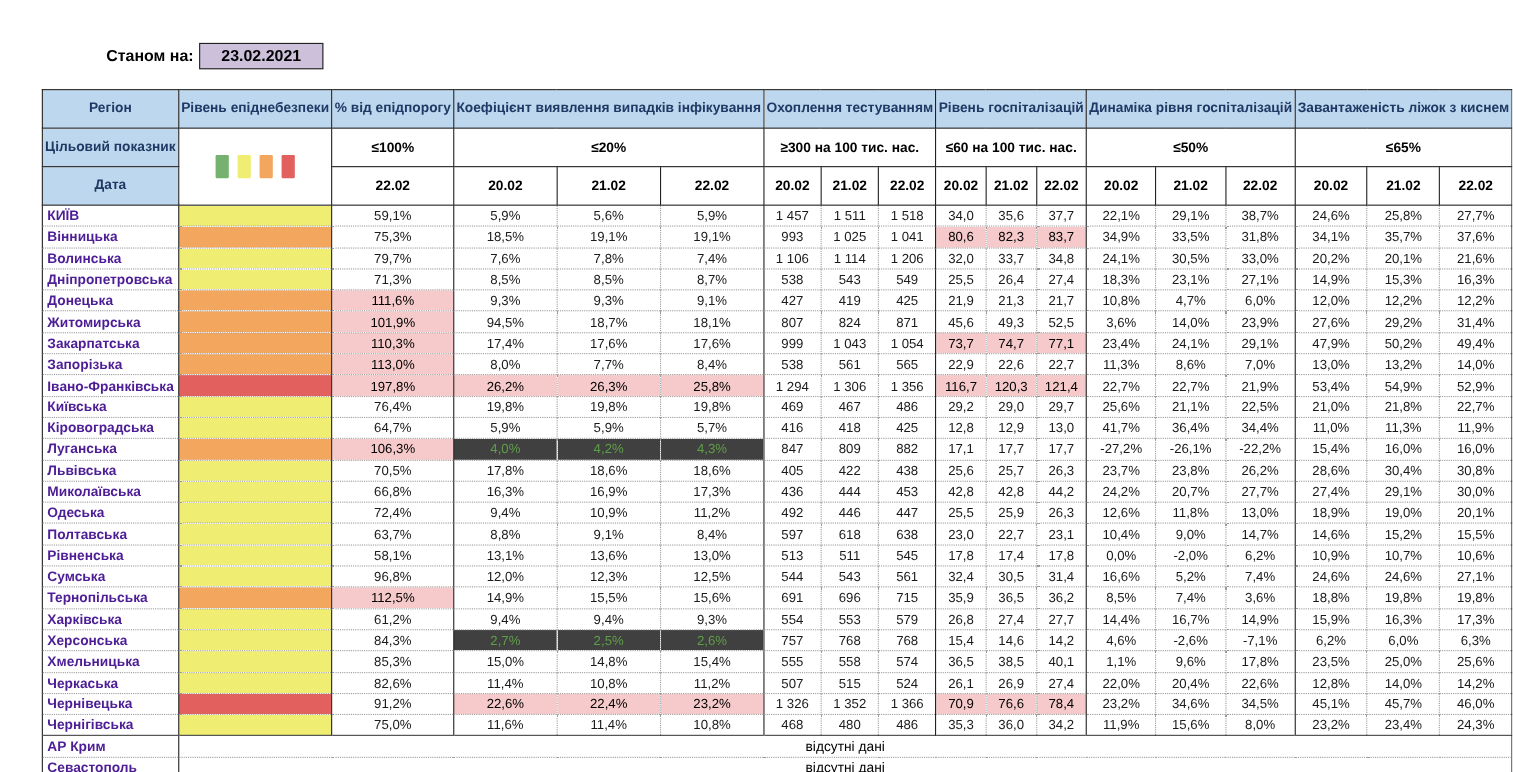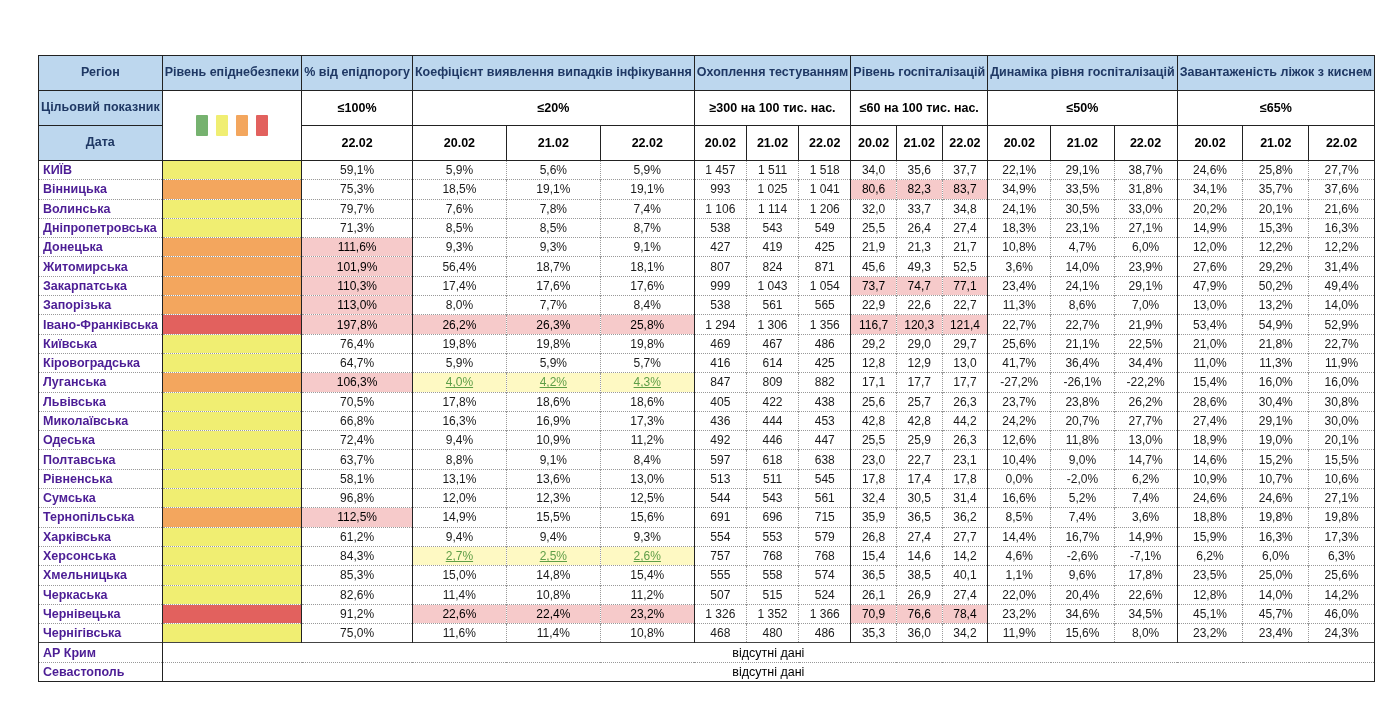--- a/index.html
+++ b/index.html
@@ -28,30 +28,34 @@
   
   tbody td {height:18.3px;}
   td.region {text-align:left; font-weight:bold; font-size:12.5px; padding-left:4px; color:#4c1d95;
              border-left:1.6px solid #222; border-right:1.6px solid #222;}
   td.gl {border-left:1.6px solid #222;}
   td.gr {border-right:1.6px solid #222;text-align:center;}
   .lvl-yellow {background:#F0EE72;}
   .lvl-orange {background:#F3A65E;}
   .lvl-red    {background:#E2615E;}
   td.bad  {background:#F6CACA; color:#000000;}
-  td.good {background:#fef9c3; color:#5F9E48;text-decoration:underline;}
+  td.good {background:#404040; color:#5F9E48;}
   tr.sep-top td {border-top:1.4px solid #444;}
   td.nodata {font-size:12.5px; color:#000; border-right:1.6px solid #222;}
 </style>
 </head>
 <body>
 
 <div class="canvas">
   <div class="page">
 
+    <div class="asof">
+      <span class="asof-label">Станом на:</span>
+      <span class="asof-date">23.02.2021</span>
+    </div>
 
     <table>
       <colgroup>
         <col style="width:138px">
         <col style="width:111px">
         <col style="width:108px">
         <col span="15" style="width:63.6px">
       </colgroup>
       <thead>
         <tr>
@@ -194,21 +198,21 @@
             <td>4,7%</td>
             <td>6,0%</td>
             <td class=" gl">12,0%</td>
             <td>12,2%</td>
             <td>12,2%</td>
           </tr>
           <tr>
             <td class="region">Житомирська</td>
             <td class="lvl-orange gr"></td>
             <td class="bad gr">101,9%</td>
-            <td class=" gl">56,4%</td>
+            <td class=" gl">94,5%</td>
             <td>18,7%</td>
             <td>18,1%</td>
             <td class=" gl">807</td>
             <td>824</td>
             <td>871</td>
             <td class=" gl">45,6</td>
             <td>49,3</td>
             <td>52,5</td>
             <td class=" gl">3,6%</td>
             <td>14,0%</td>
@@ -298,21 +302,21 @@
             <td>22,7%</td>
           </tr>
           <tr>
             <td class="region">Кіровоградська</td>
             <td class="lvl-yellow gr"></td>
             <td class=" gr">64,7%</td>
             <td class=" gl">5,9%</td>
             <td>5,9%</td>
             <td>5,7%</td>
             <td class=" gl">416</td>
-            <td>614</td>
+            <td>418</td>
             <td>425</td>
             <td class=" gl">12,8</td>
             <td>12,9</td>
             <td>13,0</td>
             <td class=" gl">41,7%</td>
             <td>36,4%</td>
             <td>34,4%</td>
             <td class=" gl">11,0%</td>
             <td>11,3%</td>
             <td>11,9%</td>

